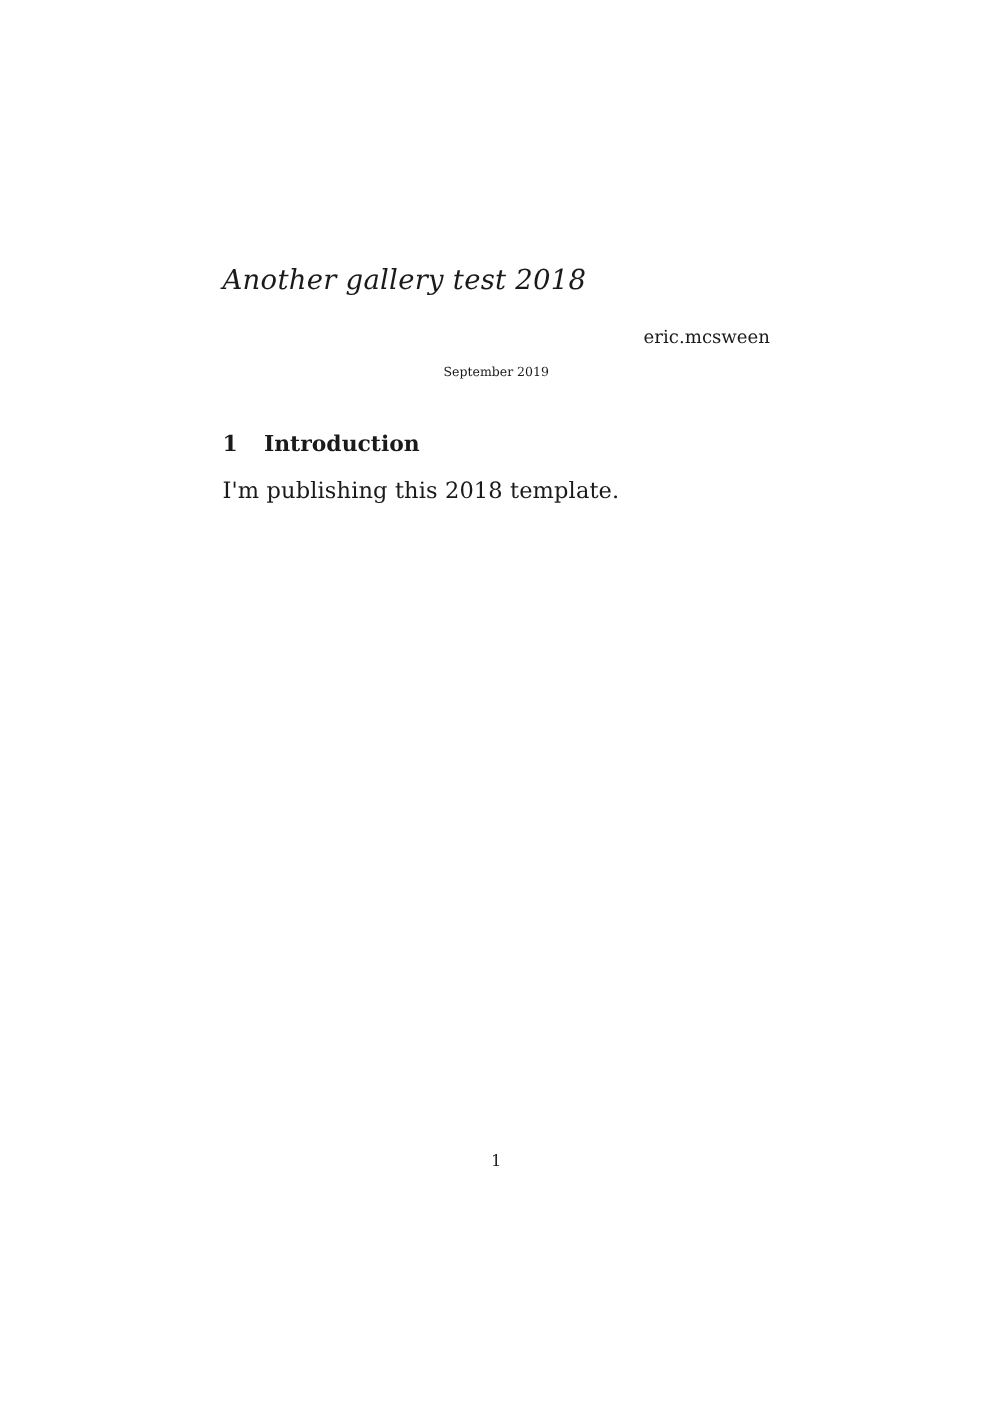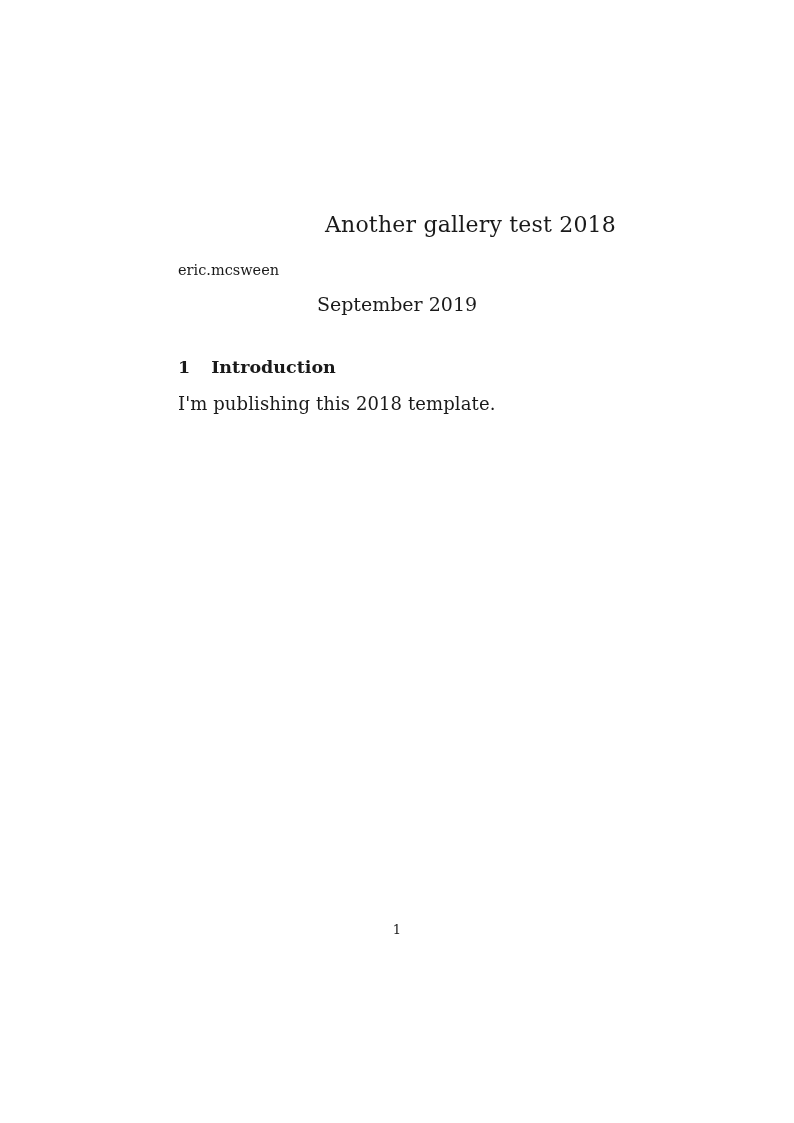--- a/index.html
+++ b/index.html
@@ -17,35 +17,36 @@
     overflow: hidden;
   }
   .content {
     position: absolute;
     left: 178px;
     right: 178px;
     top: 0;
   }
   .doc-title {
     margin-top: 212px;
-    text-align: right;
+    text-align: left;
     font-size: 22px;
     font-weight: 400;
     line-height: 1.2;
     letter-spacing: 0.2px;
+    font-style: italic;
   }
   .doc-author {
     margin-top: 24px;
-    text-align: left;
+    text-align: right;
     font-size: 14.5px;
   }
   .doc-date {
     margin-top: 15px;
     text-align: center;
-    font-size: 19px;
+    font-size: 10px;
   }
   .section-heading {
     margin-top: 42px;
     font-size: 17.5px;
     font-weight: 700;
     display: flex;
     align-items: baseline;
   }
   .section-number {
     margin-right: 21px;

